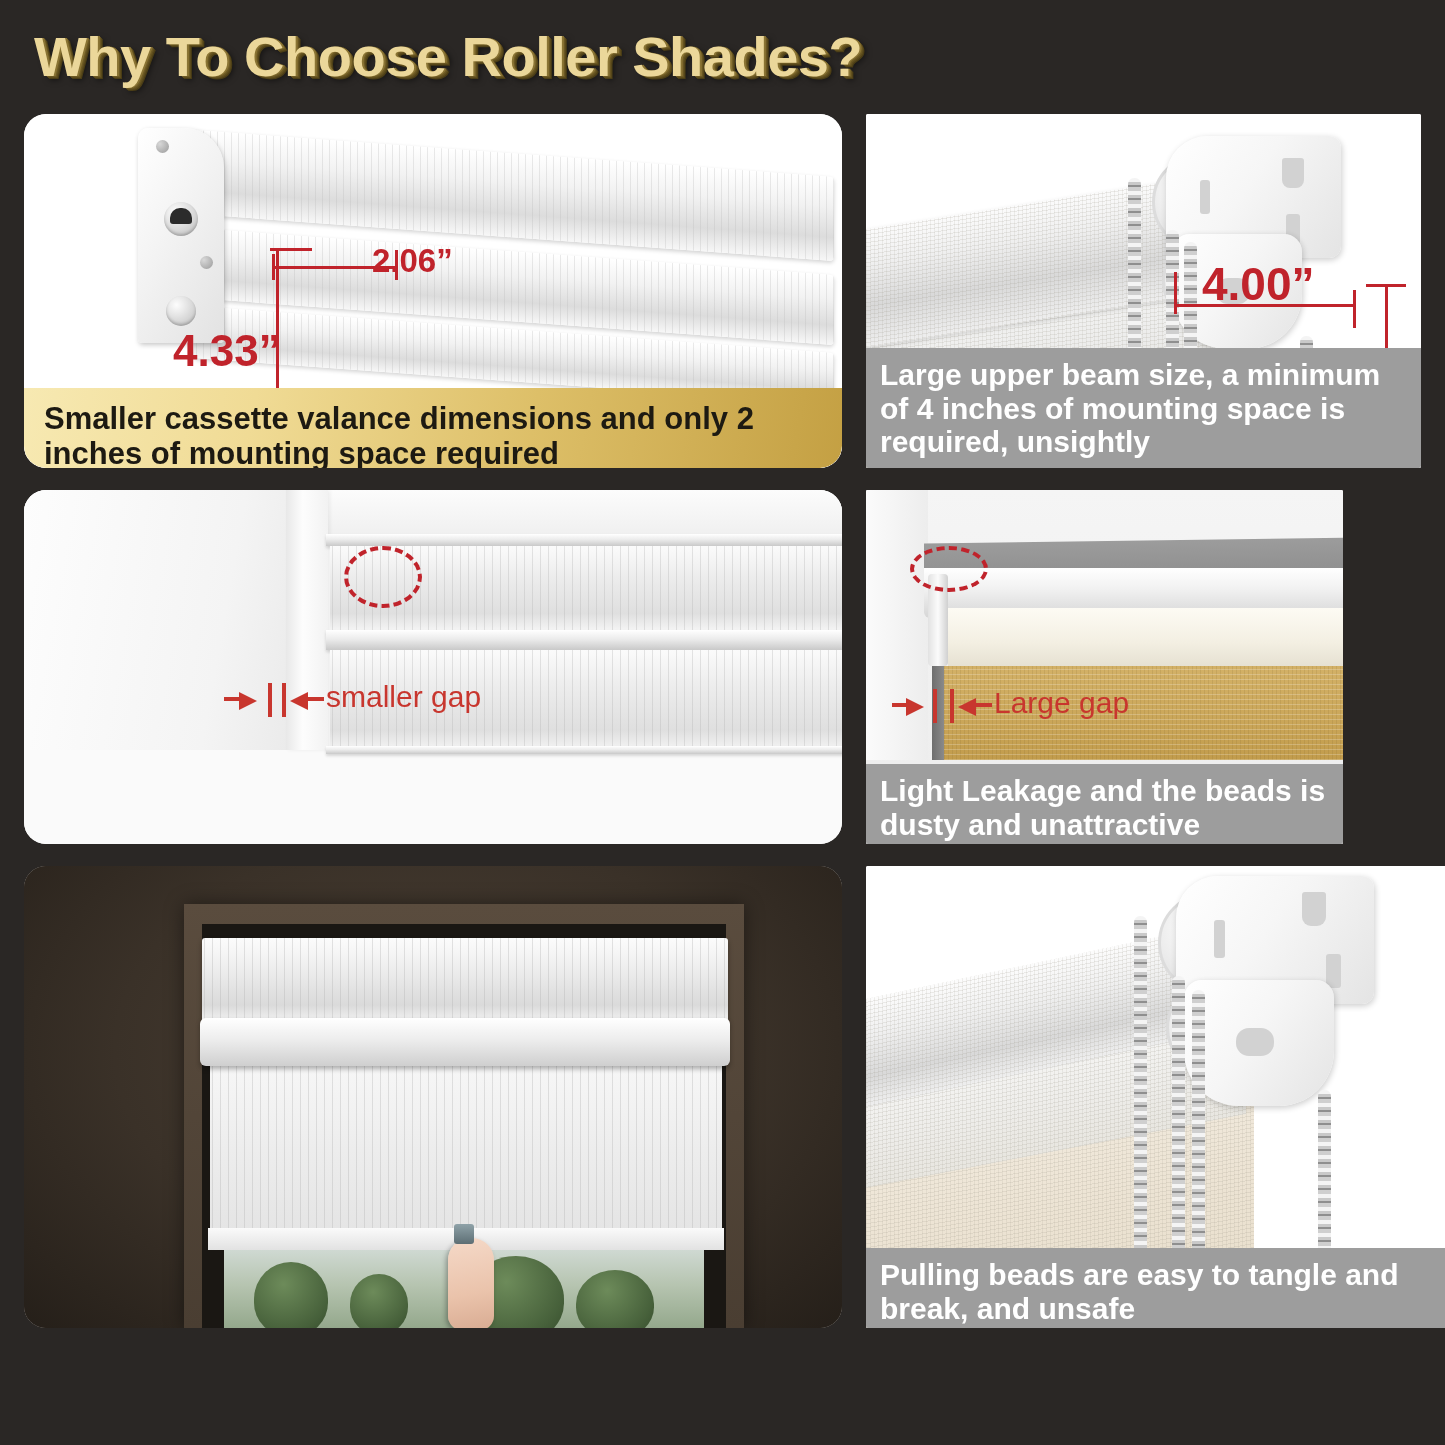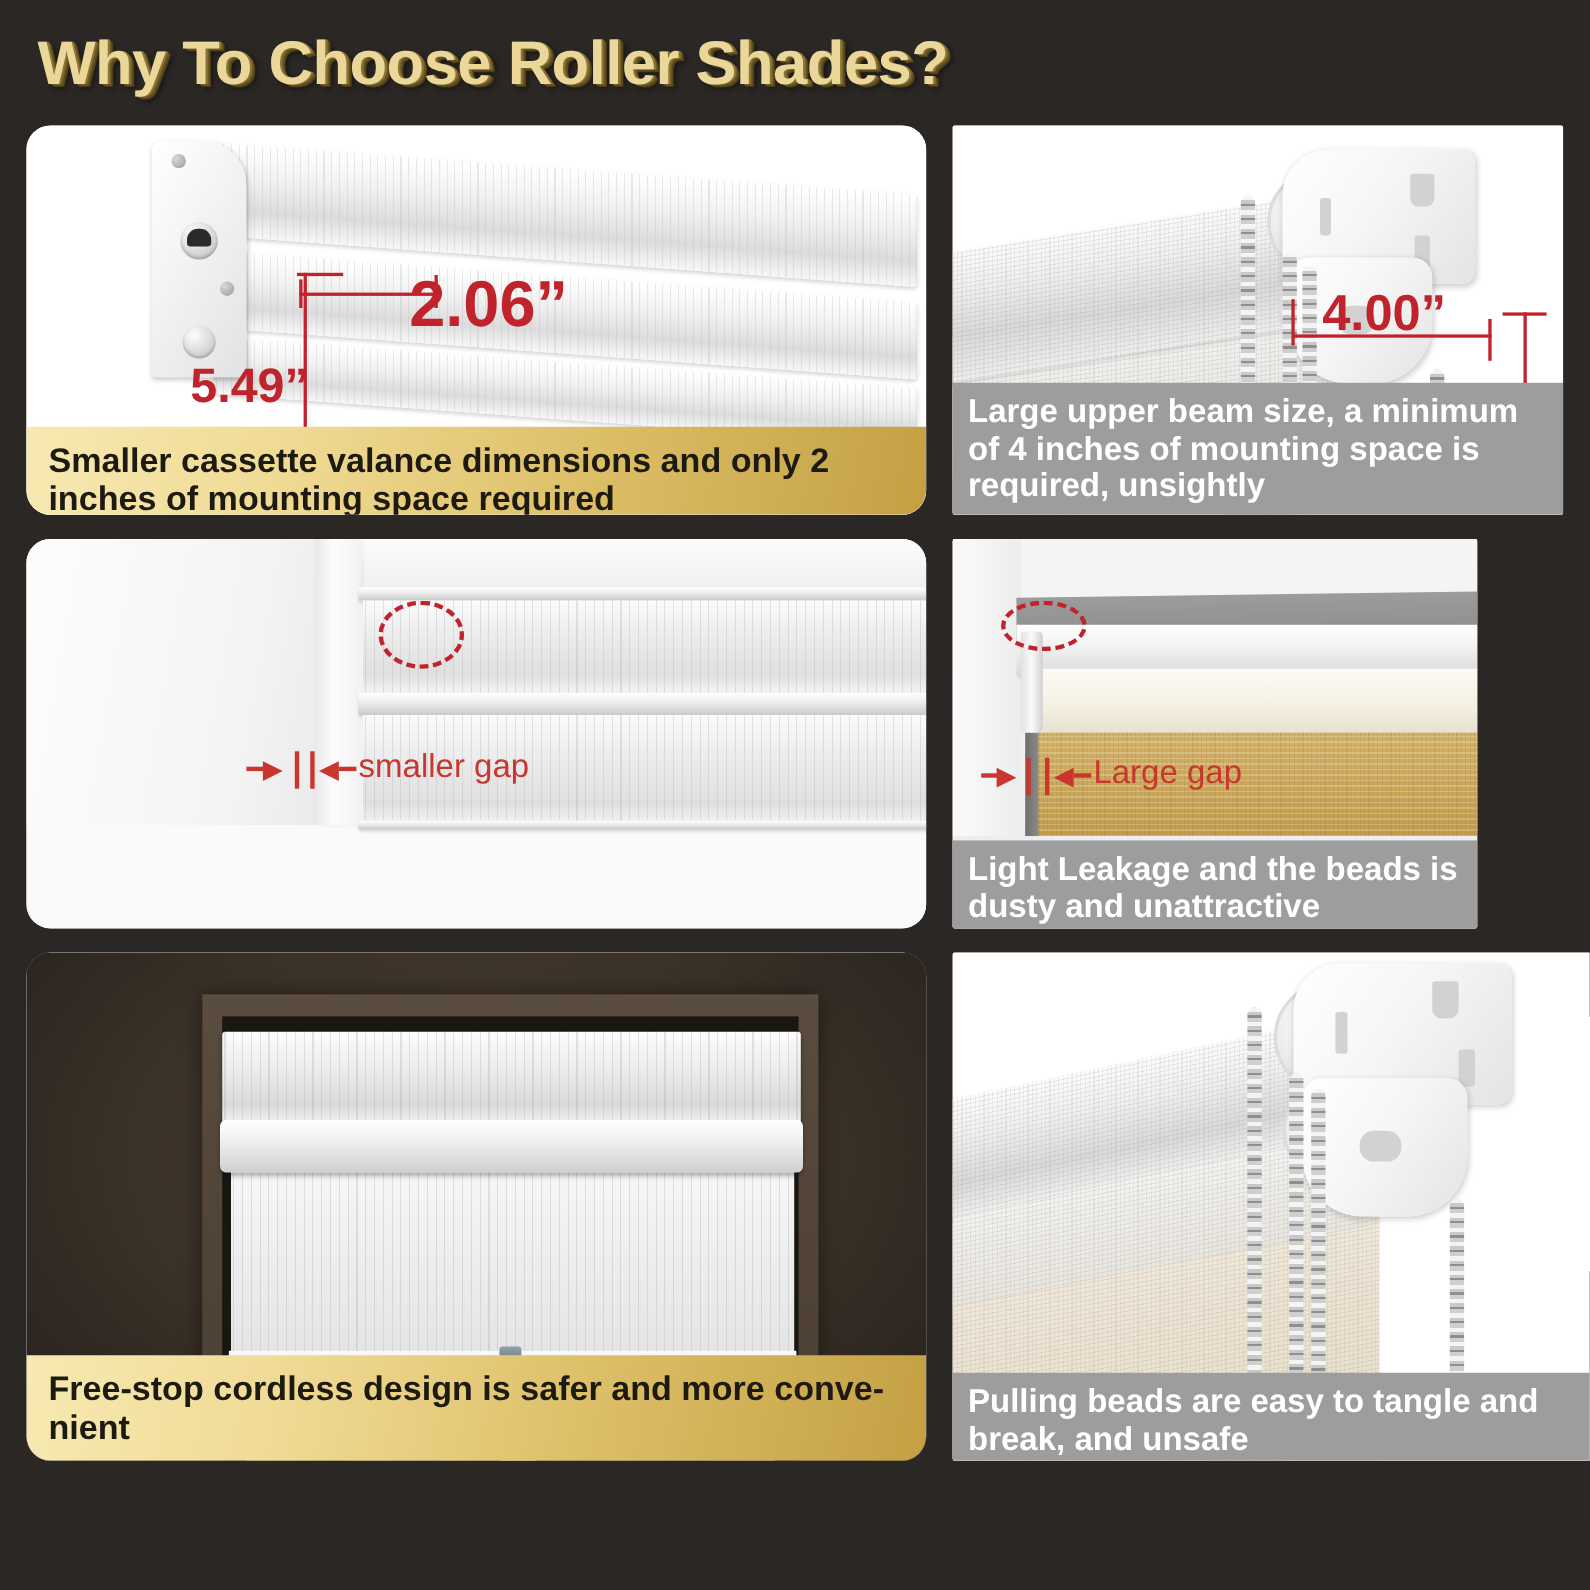--- a/index.html
+++ b/index.html
@@ -380,26 +380,26 @@
           <div class="p1-knob k1"></div>
           <div class="p1-knob k2"></div>
           <div class="p1-screw" style="left:18px; top:12px;"></div>
           <div class="p1-screw" style="left:62px; top:128px;"></div>
         </div>
       </div>
 
       <div class="rline h" style="left:248px; top:152px; width:126px;"></div>
       <div class="tick" style="left:248px; top:140px; width:3px; height:26px;"></div>
       <div class="tick" style="left:371px; top:136px; width:3px; height:30px;"></div>
-      <div class="dim-label" style="left:348px; top:128px; font-size:59px;">2.06”</div>
+      <div class="dim-label" style="left:348px; top:128px; font-size:33px;">2.06”</div>
 
       <div class="rline v" style="left:252px; top:134px; height:196px;"></div>
       <div class="tick" style="left:246px; top:134px; width:42px; height:3px;"></div>
       <div class="tick" style="left:246px; top:327px; width:42px; height:3px;"></div>
-      <div class="dim-label" style="left:149px; top:212px; font-size:44px;">5.49”</div>
+      <div class="dim-label" style="left:149px; top:212px; font-size:44px;">4.33”</div>
     </div>
 
     <div class="cap gold" style="height:80px;">
       <div class="cap-text">Smaller cassette valance dimensions and only 2 inches of mounting space required</div>
     </div>
   </div>
 
   <div class="panel right" id="p2">
     <div class="photo">
       <div class="beam-wrap">
@@ -527,23 +527,20 @@
       <div class="w-bottom-rail"></div>
       <div class="w-valance">
           <div class="w-fab-tex"></div>
         </div>
       <div class="w-rail"></div>
 
       <div class="handle-tab"></div>
       <div class="hand"></div>
     </div>
 
-    <div class="cap gold" style="height:96px;">
-      <div class="cap-text"><span>Free-stop cordless design is safer and more conve-</span><br><span>nient</span></div>
-    </div>
   </div>
 
   <div class="panel right" id="p6">
     <div class="photo">
       <div class="p6-tan">
           <div class="fab-weave"></div>
         </div>
       <div class="p6-cream">
           <div class="fab-weave"></div>
         </div>

